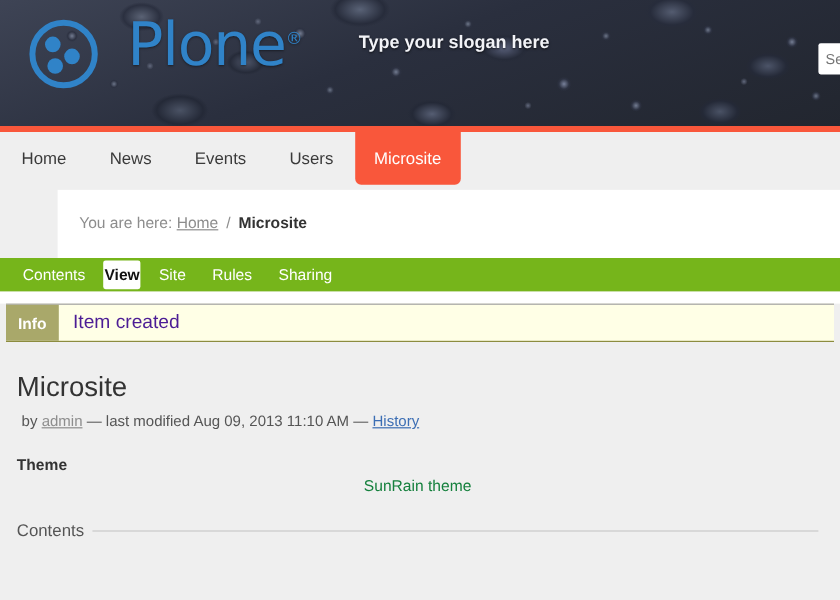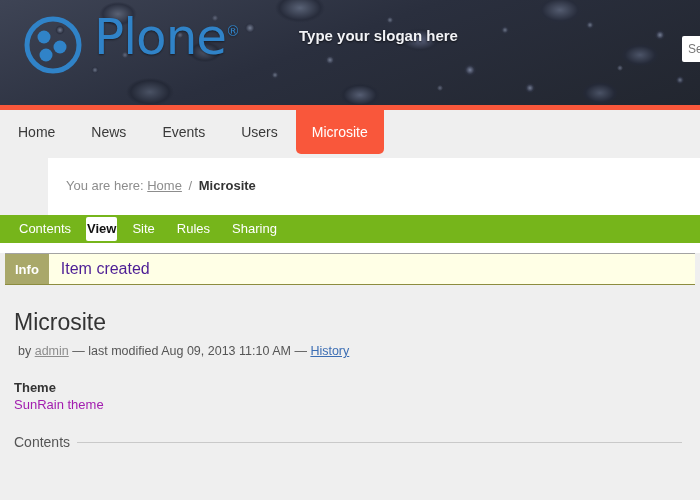--- a/index.html
+++ b/index.html
@@ -61,21 +61,21 @@
   }
   .banner-logo {
     position: absolute;
     left: 22px;
     top: 14px;
     width: 62px;
     height: 62px;
   }
   .banner-wordmark {
     position: absolute;
-    left: 94px;
+    left: 106px;
     top: 8px;
     font-size: 50px;
     font-weight: 400;
     letter-spacing: -1px;
     color: #3083c8;
     font-family: "DejaVu Sans", sans-serif;
     text-shadow: 0 1px 2px rgba(0,0,0,.45);
   }
   .banner-wordmark sup {
     font-size: 14px;
@@ -252,22 +252,23 @@
     text-decoration: underline;
   }
   .field-label {
     font-weight: bold;
     font-size: 13px;
     color: #333;
     margin: 0 0 2px 0;
   }
   .field-value {
     font-size: 13px;
-    color: #a21caf;
+    color: #15803d;
     margin: 0 0 22px 0;
+    text-align: center;
   }
   .contents-head {
     display: flex;
     align-items: center;
     margin: 0 0 16px 0;
   }
   .contents-head .h {
     font-size: 14px;
     color: #555555;
     white-space: nowrap;

